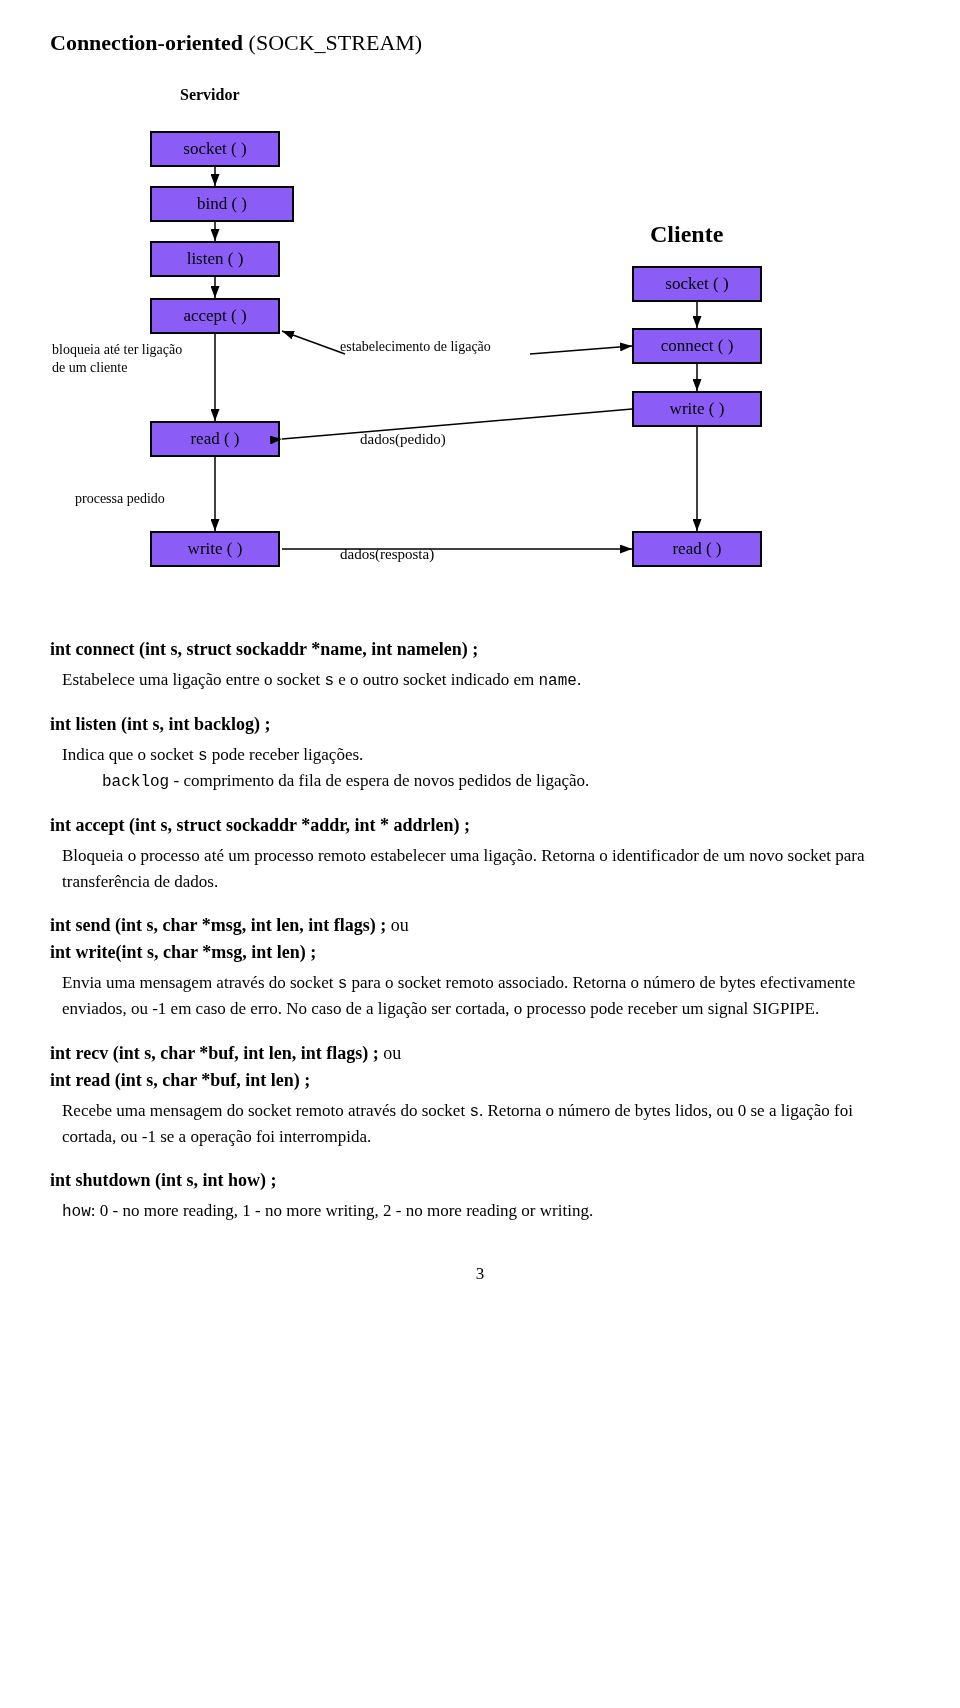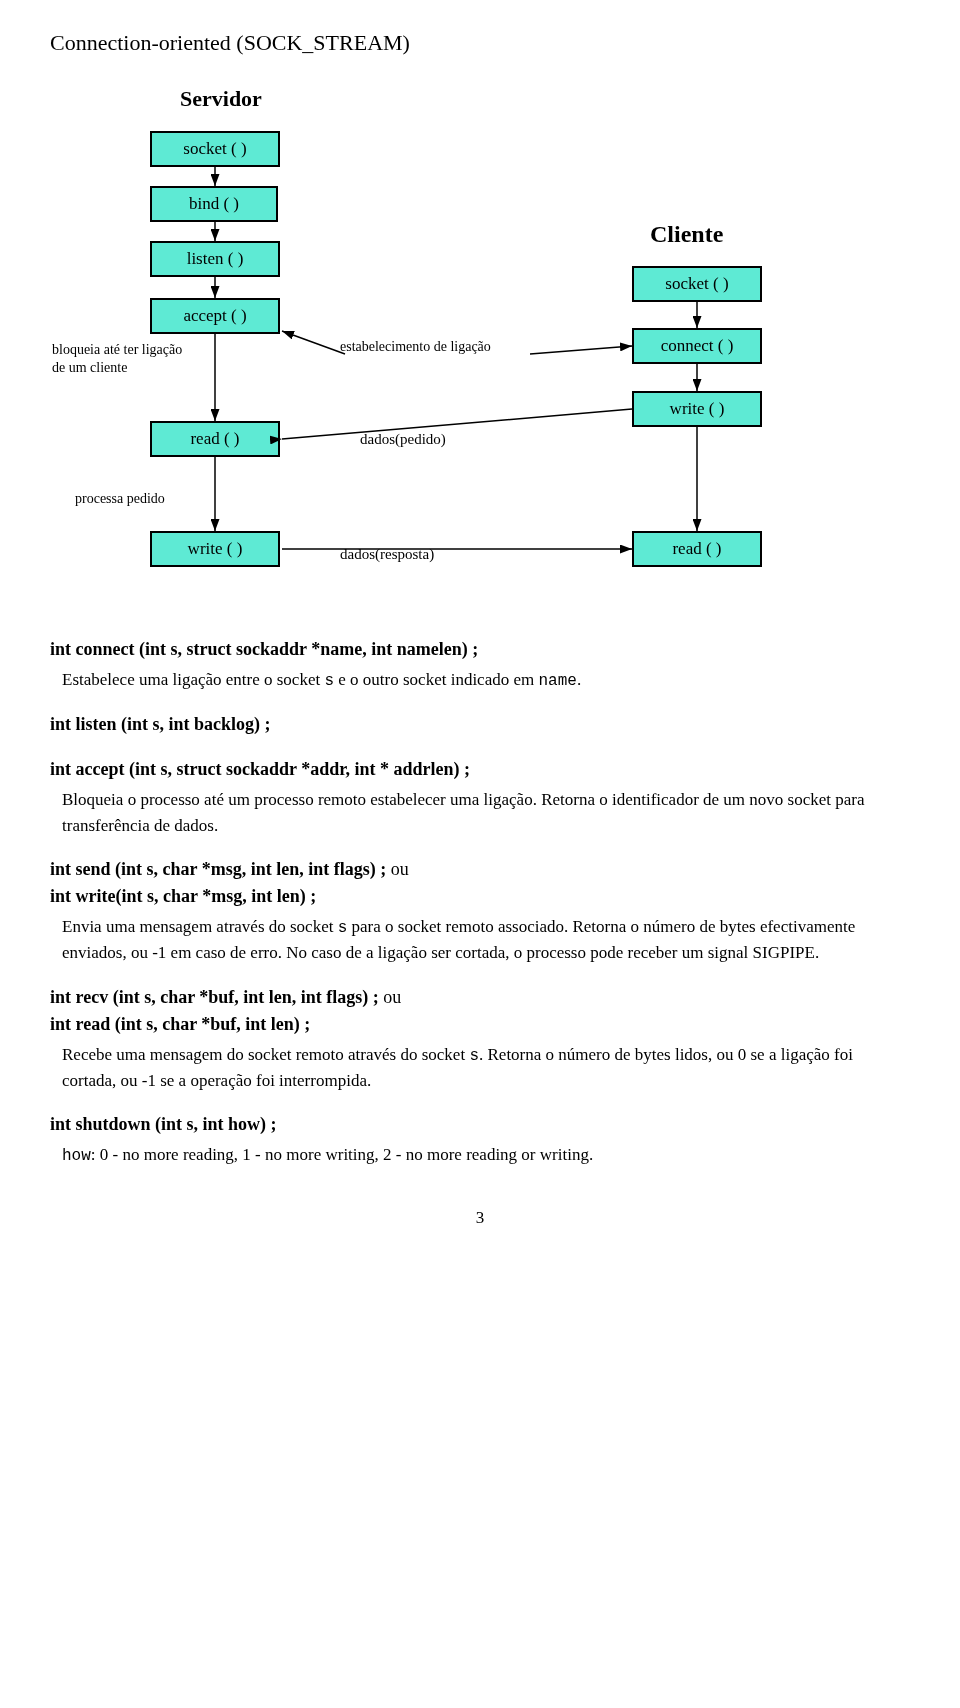--- a/index.html
+++ b/index.html
@@ -24,31 +24,31 @@
       position: relative;
       width: 860px;
       height: 530px;
       margin: 0 auto 30px auto;
     }
 
     
     .box {
       position: absolute;
       border: 2px solid #000;
-      background: #5eead4;
+      background: #8b5cf6;
       text-align: center;
       padding: 6px 10px;
       font-size: 17px;
       white-space: nowrap;
     }
 
     
     .servidor-label {
       position: absolute;
-      font-size: 22px;
+      font-size: 16px;
       font-weight: bold;
       left: 130px;
       top: 10px;
     }
 
     
     .cliente-label {
       position: absolute;
       font-size: 24px;
       font-weight: bold;
@@ -99,31 +99,31 @@
     .page-number {
       text-align: center;
       margin-top: 40px;
       font-size: 17px;
     }
   </style>
 </head>
 <body>
 
 <div class="page-title">
-  <span style="font-weight:normal;">Connection-oriented</span><span style="font-weight:normal;"> (SOCK_STREAM)</span>
+  <span style="font-weight:bold;">Connection-oriented</span><span style="font-weight:normal;"> (SOCK_STREAM)</span>
 </div>
 
 <div class="diagram-container">
 
   <div class="servidor-label">Servidor</div>
 
   <div class="cliente-label">Cliente</div>
 
   <div class="box" style="left:100px;top:55px;width:130px;">socket ( )</div>
-  <div class="box" style="left:100px;top:110px;width:128px;">bind ( )</div>
+  <div class="box" style="left:100px;top:110px;width:144px;">bind ( )</div>
   <div class="box" style="left:100px;top:165px;width:130px;">listen ( )</div>
   <div class="box" style="left:100px;top:222px;width:130px;">accept ( )</div>
   <div class="box" style="left:100px;top:345px;width:130px;">read ( )</div>
   <div class="box" style="left:100px;top:455px;width:130px;">write ( )</div>
 
   <div class="box" style="left:582px;top:190px;width:130px;">socket ( )</div>
   <div class="box" style="left:582px;top:252px;width:130px;">connect ( )</div>
   <div class="box" style="left:582px;top:315px;width:130px;">write ( )</div>
   <div class="box" style="left:582px;top:455px;width:130px;">read ( )</div>
 
@@ -181,20 +181,24 @@
     </div>
     <div class="section-body">
       Estabelece uma ligação entre o socket <code>s</code> e o outro socket indicado em <code>name</code>.
     </div>
   </div>
 
   <div class="section">
     <div class="section-heading">
       <strong>int listen (int s, int backlog) ;</strong>
     </div>
+    <div class="section-body">
+      Indica que o socket <code>s</code> pode receber ligações.<br>
+      <span class="indent"><code>backlog</code> - comprimento da fila de espera de novos pedidos de ligação.</span>
+    </div>
   </div>
 
   <div class="section">
     <div class="section-heading">
       <strong>int accept (int s, struct sockaddr *addr, int * addrlen) ;</strong>
     </div>
     <div class="section-body">
       Bloqueia o processo até um processo remoto estabelecer uma ligação. Retorna o identificador de um novo socket para transferência de dados.
     </div>
   </div>

